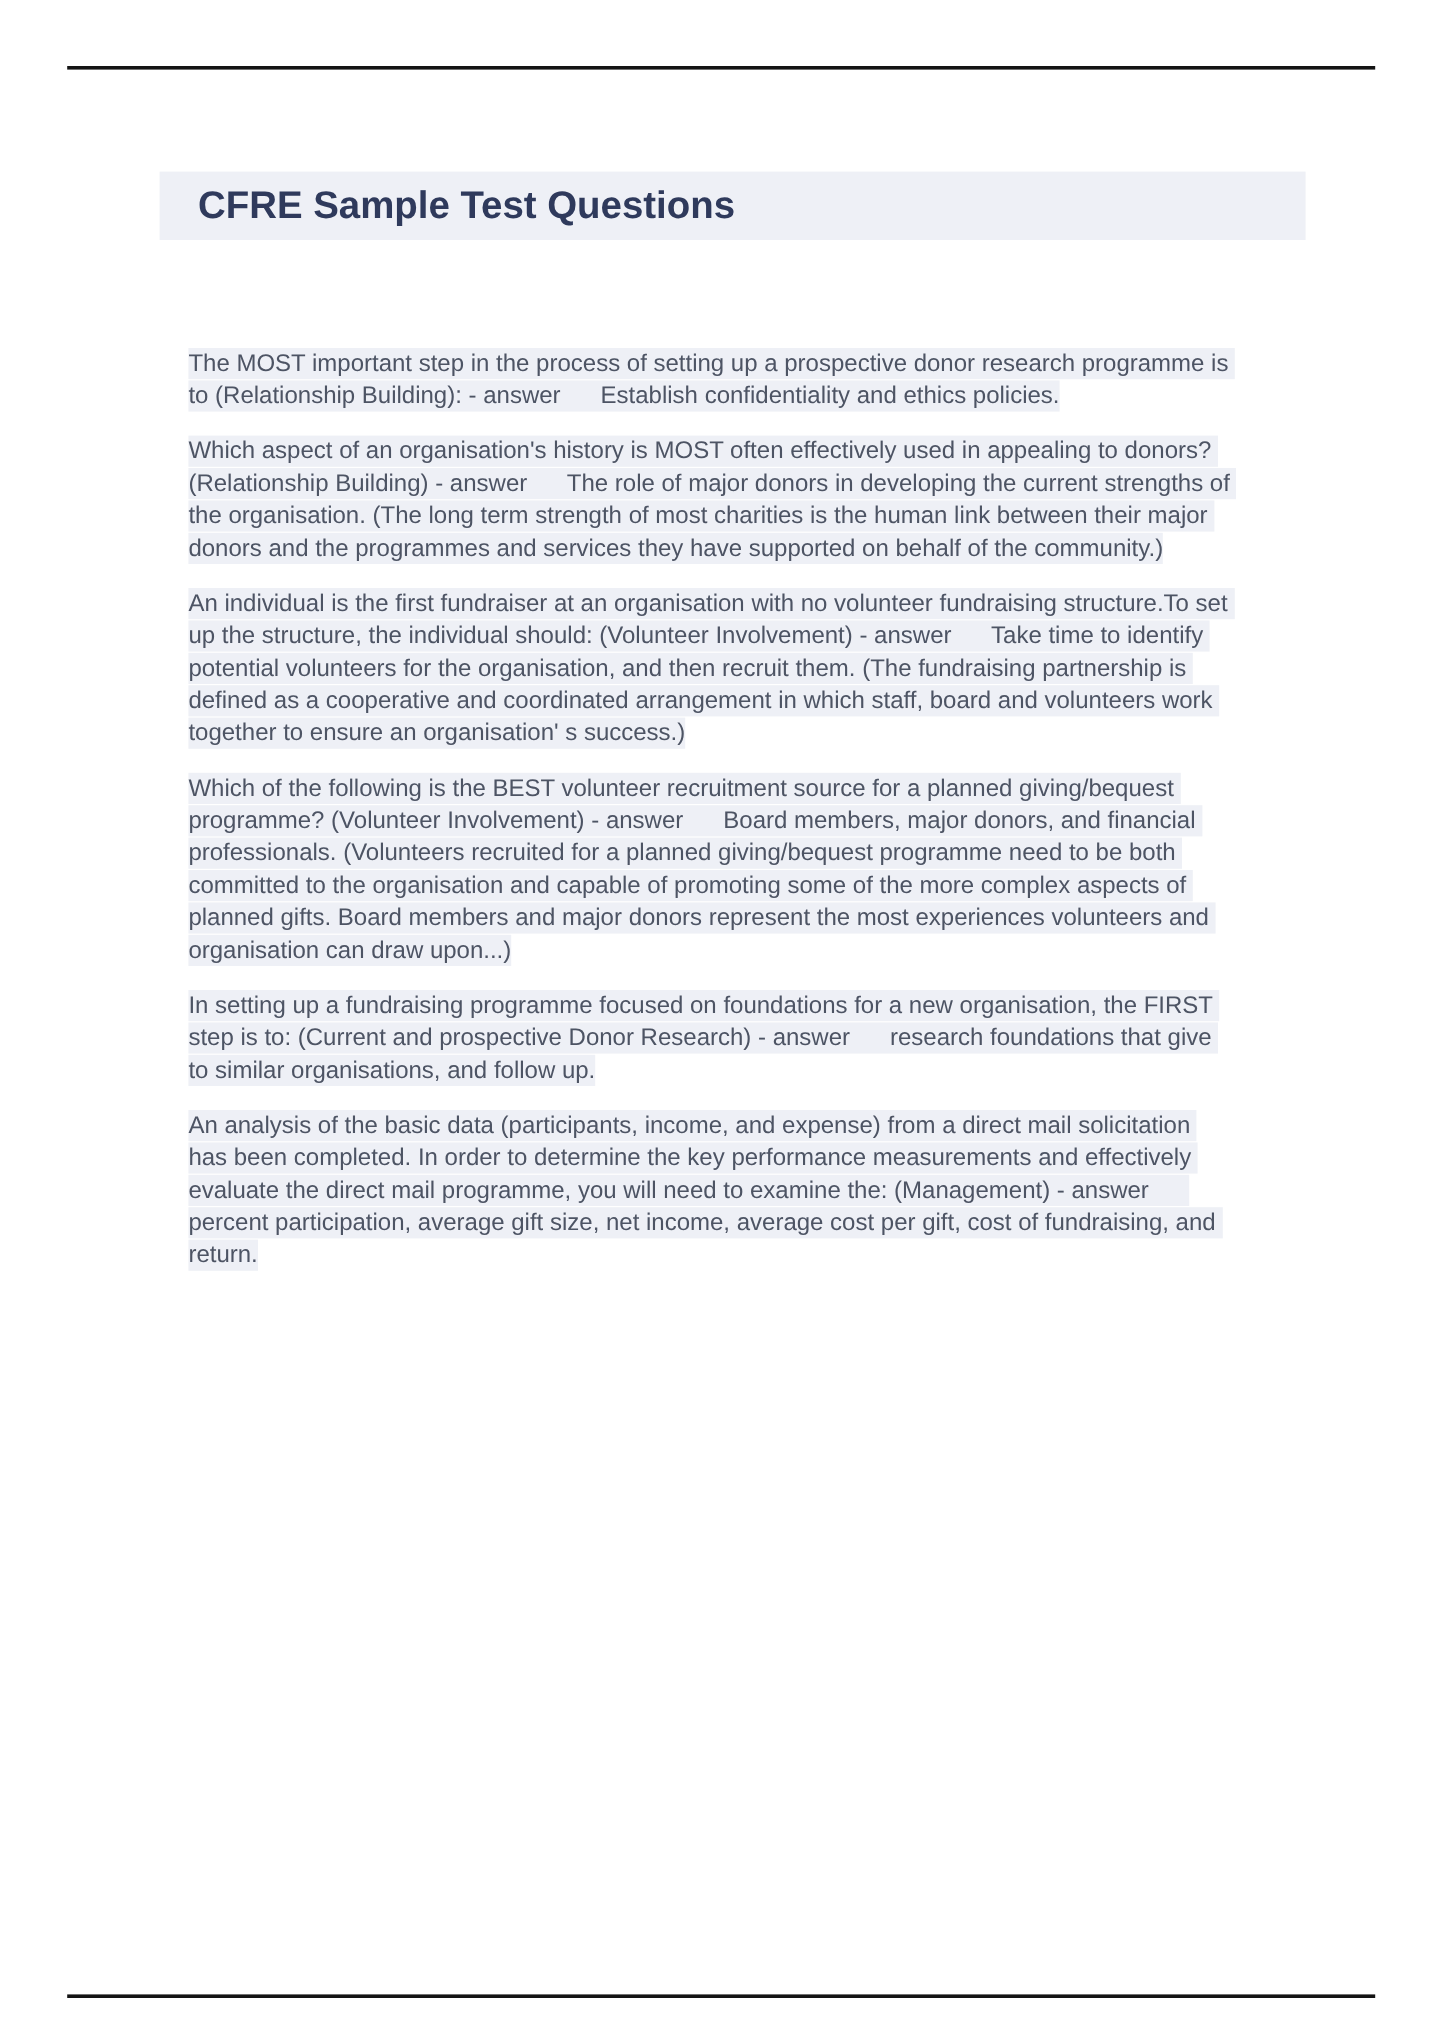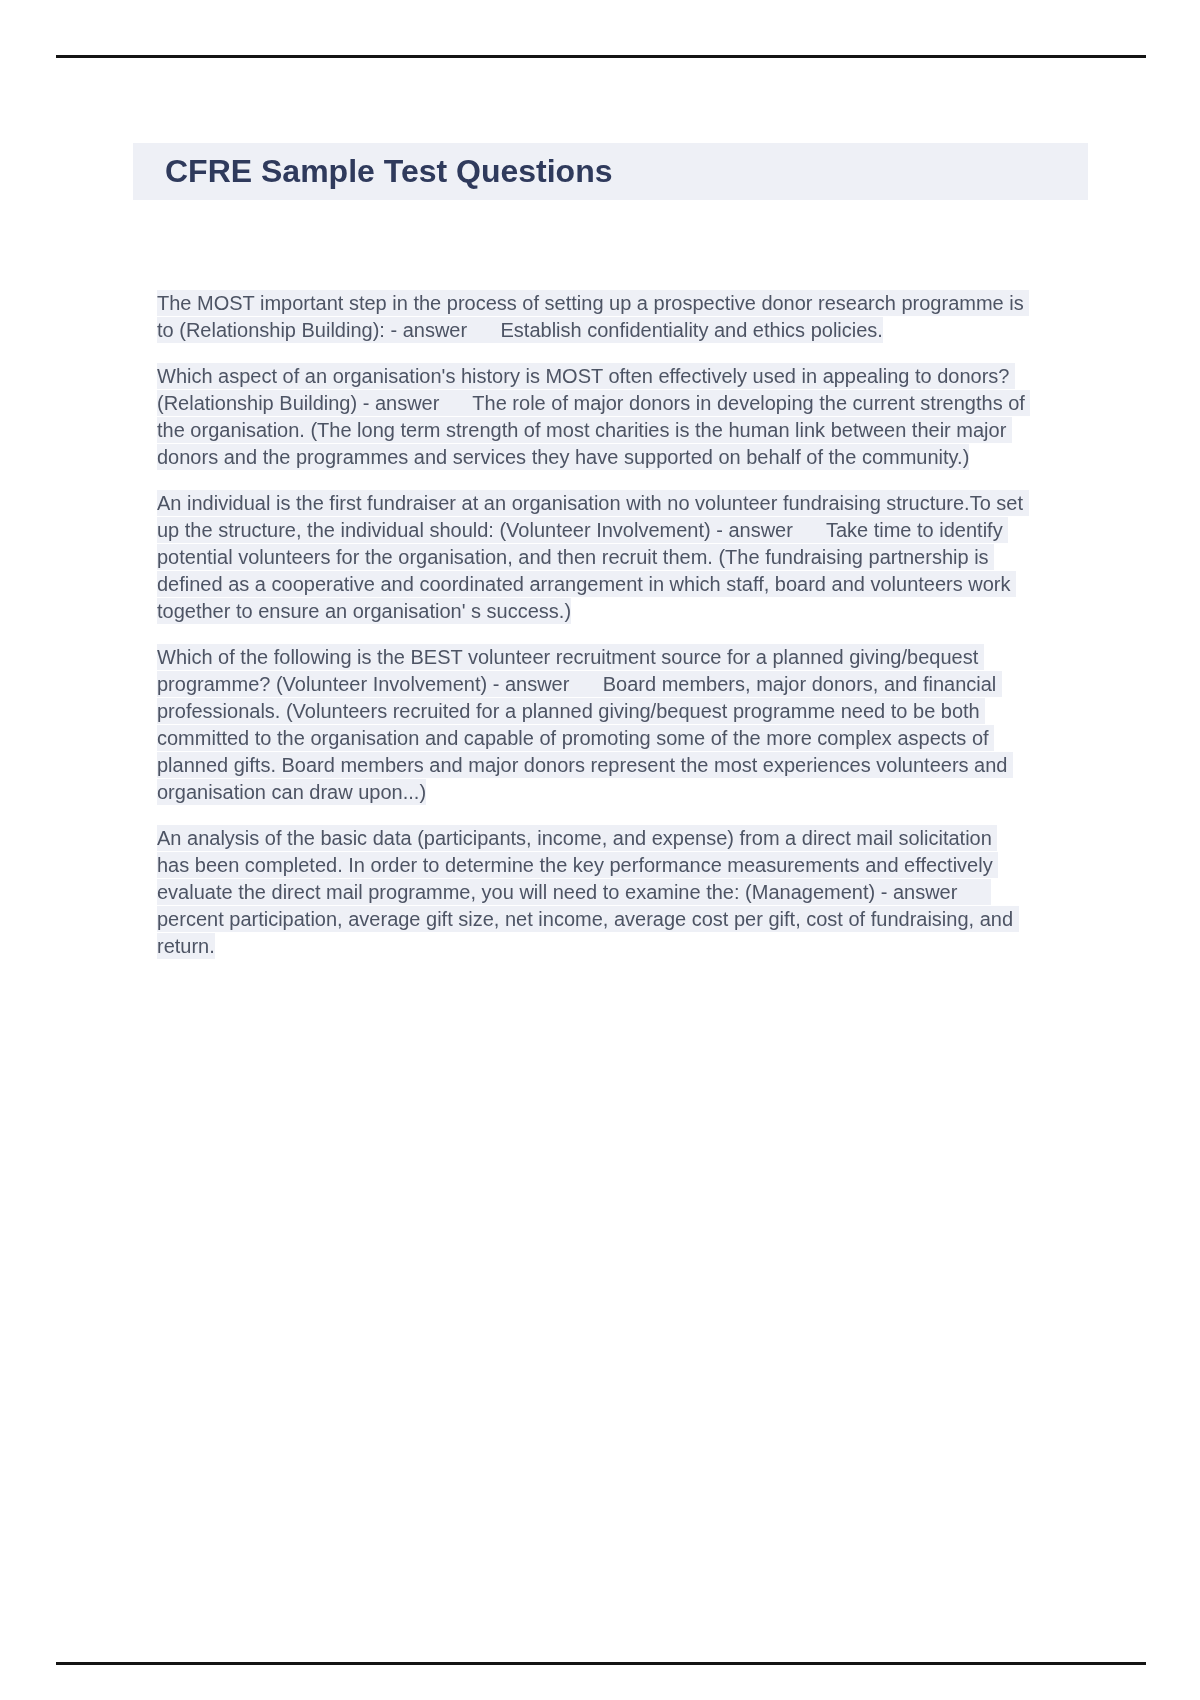--- a/index.html
+++ b/index.html
@@ -77,18 +77,19 @@
 
   <div class="title-block">
     <h1>CFRE Sample Test Questions</h1>
   </div>
 
   <div class="content">
     <p><span class="hl">The MOST important step in the process of setting up a prospective donor research programme is to (Relationship Building): - answer      Establish confidentiality and ethics policies.</span></p>
     <p><span class="hl">Which aspect of an organisation's history is MOST often effectively used in appealing to donors? (Relationship Building) - answer      The role of major donors in developing the current strengths of the organisation. (The long term strength of most charities is the human link between their major donors and the programmes and services they have supported on behalf of the community.)</span></p>
     <p><span class="hl">An individual is the first fundraiser at an organisation with no volunteer fundraising structure.To set up the structure, the individual should: (Volunteer Involvement) - answer      Take time to identify potential volunteers for the organisation, and then recruit them. (The fundraising partnership is defined as a cooperative and coordinated arrangement in which staff, board and volunteers work together to ensure an organisation' s success.)</span></p>
     <p><span class="hl">Which of the following is the BEST volunteer recruitment source for a planned giving/bequest programme? (Volunteer Involvement) - answer      Board members, major donors, and financial professionals. (Volunteers recruited for a planned giving/bequest programme need to be both committed to the organisation and capable of promoting some of the more complex aspects of planned gifts. Board members and major donors represent the most experiences volunteers and organisation can draw upon...)</span></p>
+    <p><span class="hl">In setting up a fundraising programme focused on foundations for a new organisation, the FIRST step is to: (Current and prospective Donor Research) - answer      research foundations that give to similar organisations, and follow up.</span></p>
     <p><span class="hl">An analysis of the basic data (participants, income, and expense) from a direct mail solicitation has been completed. In order to determine the key performance measurements and effectively evaluate the direct mail programme, you will need to examine the: (Management) - answer      percent participation, average gift size, net income, average cost per gift, cost of fundraising, and return.</span></p>
   </div>
 
   <div class="rule rule-bottom"></div>
 
 </div>
 
 </body></html>

